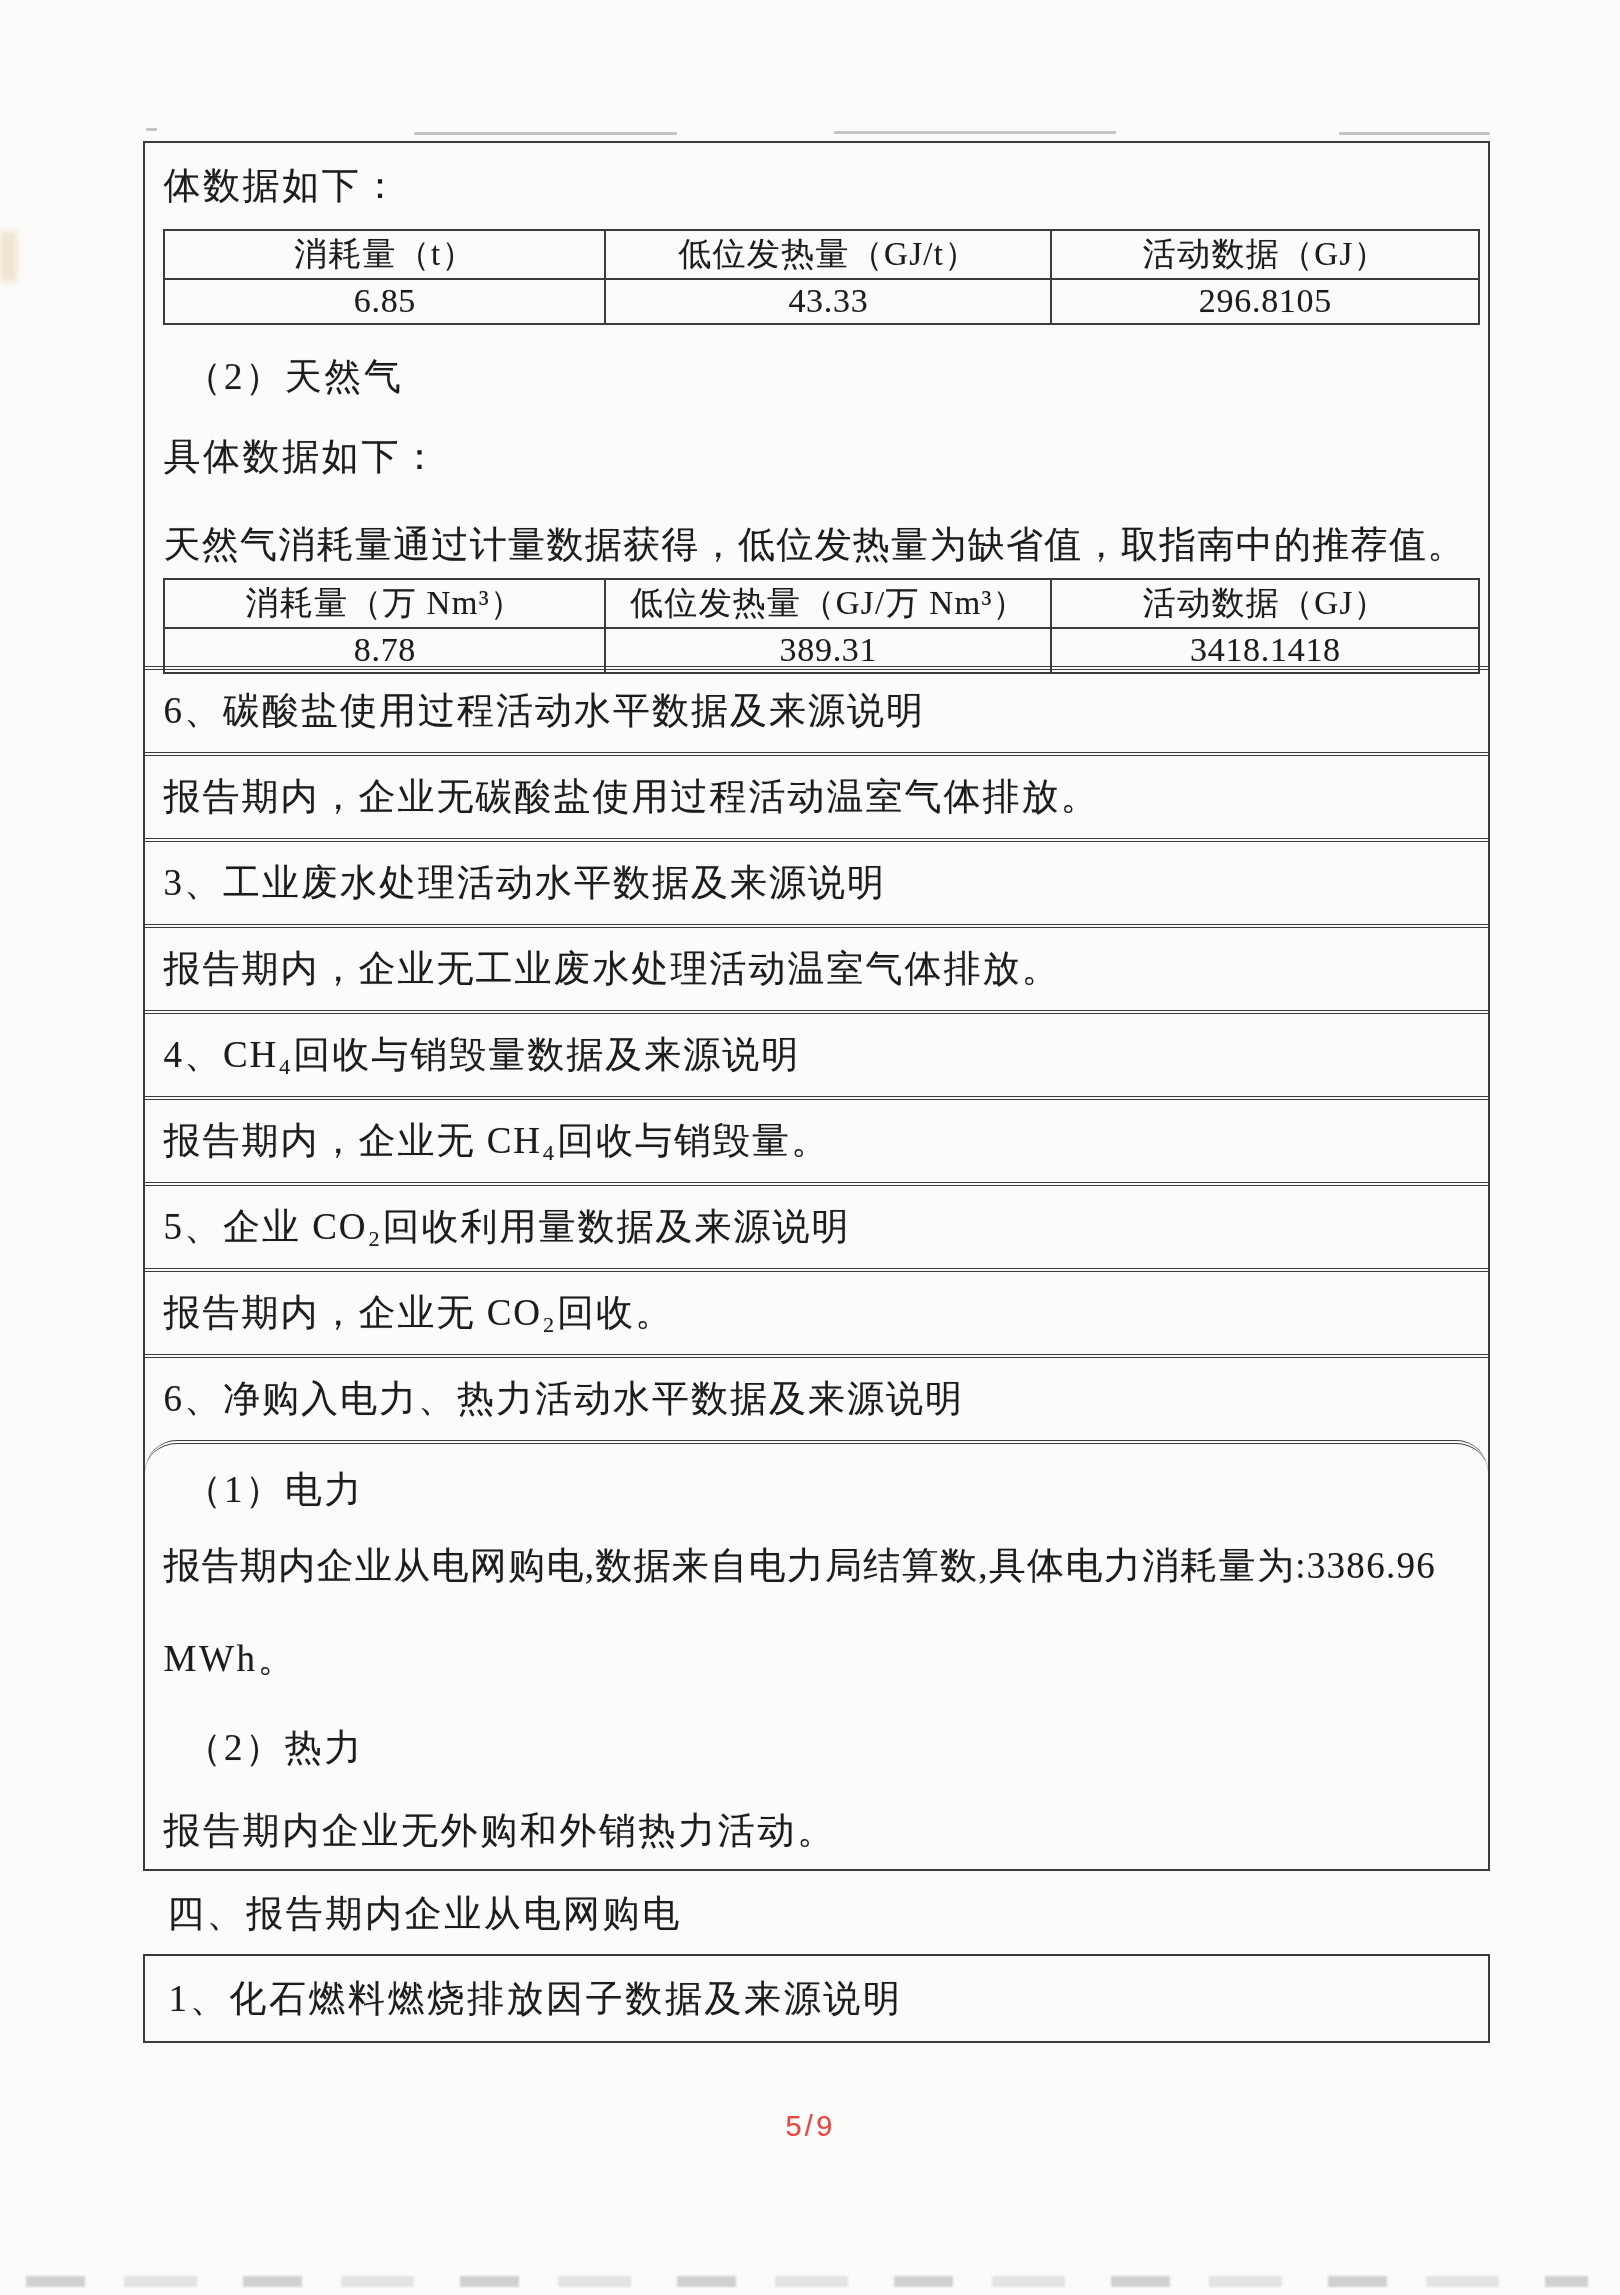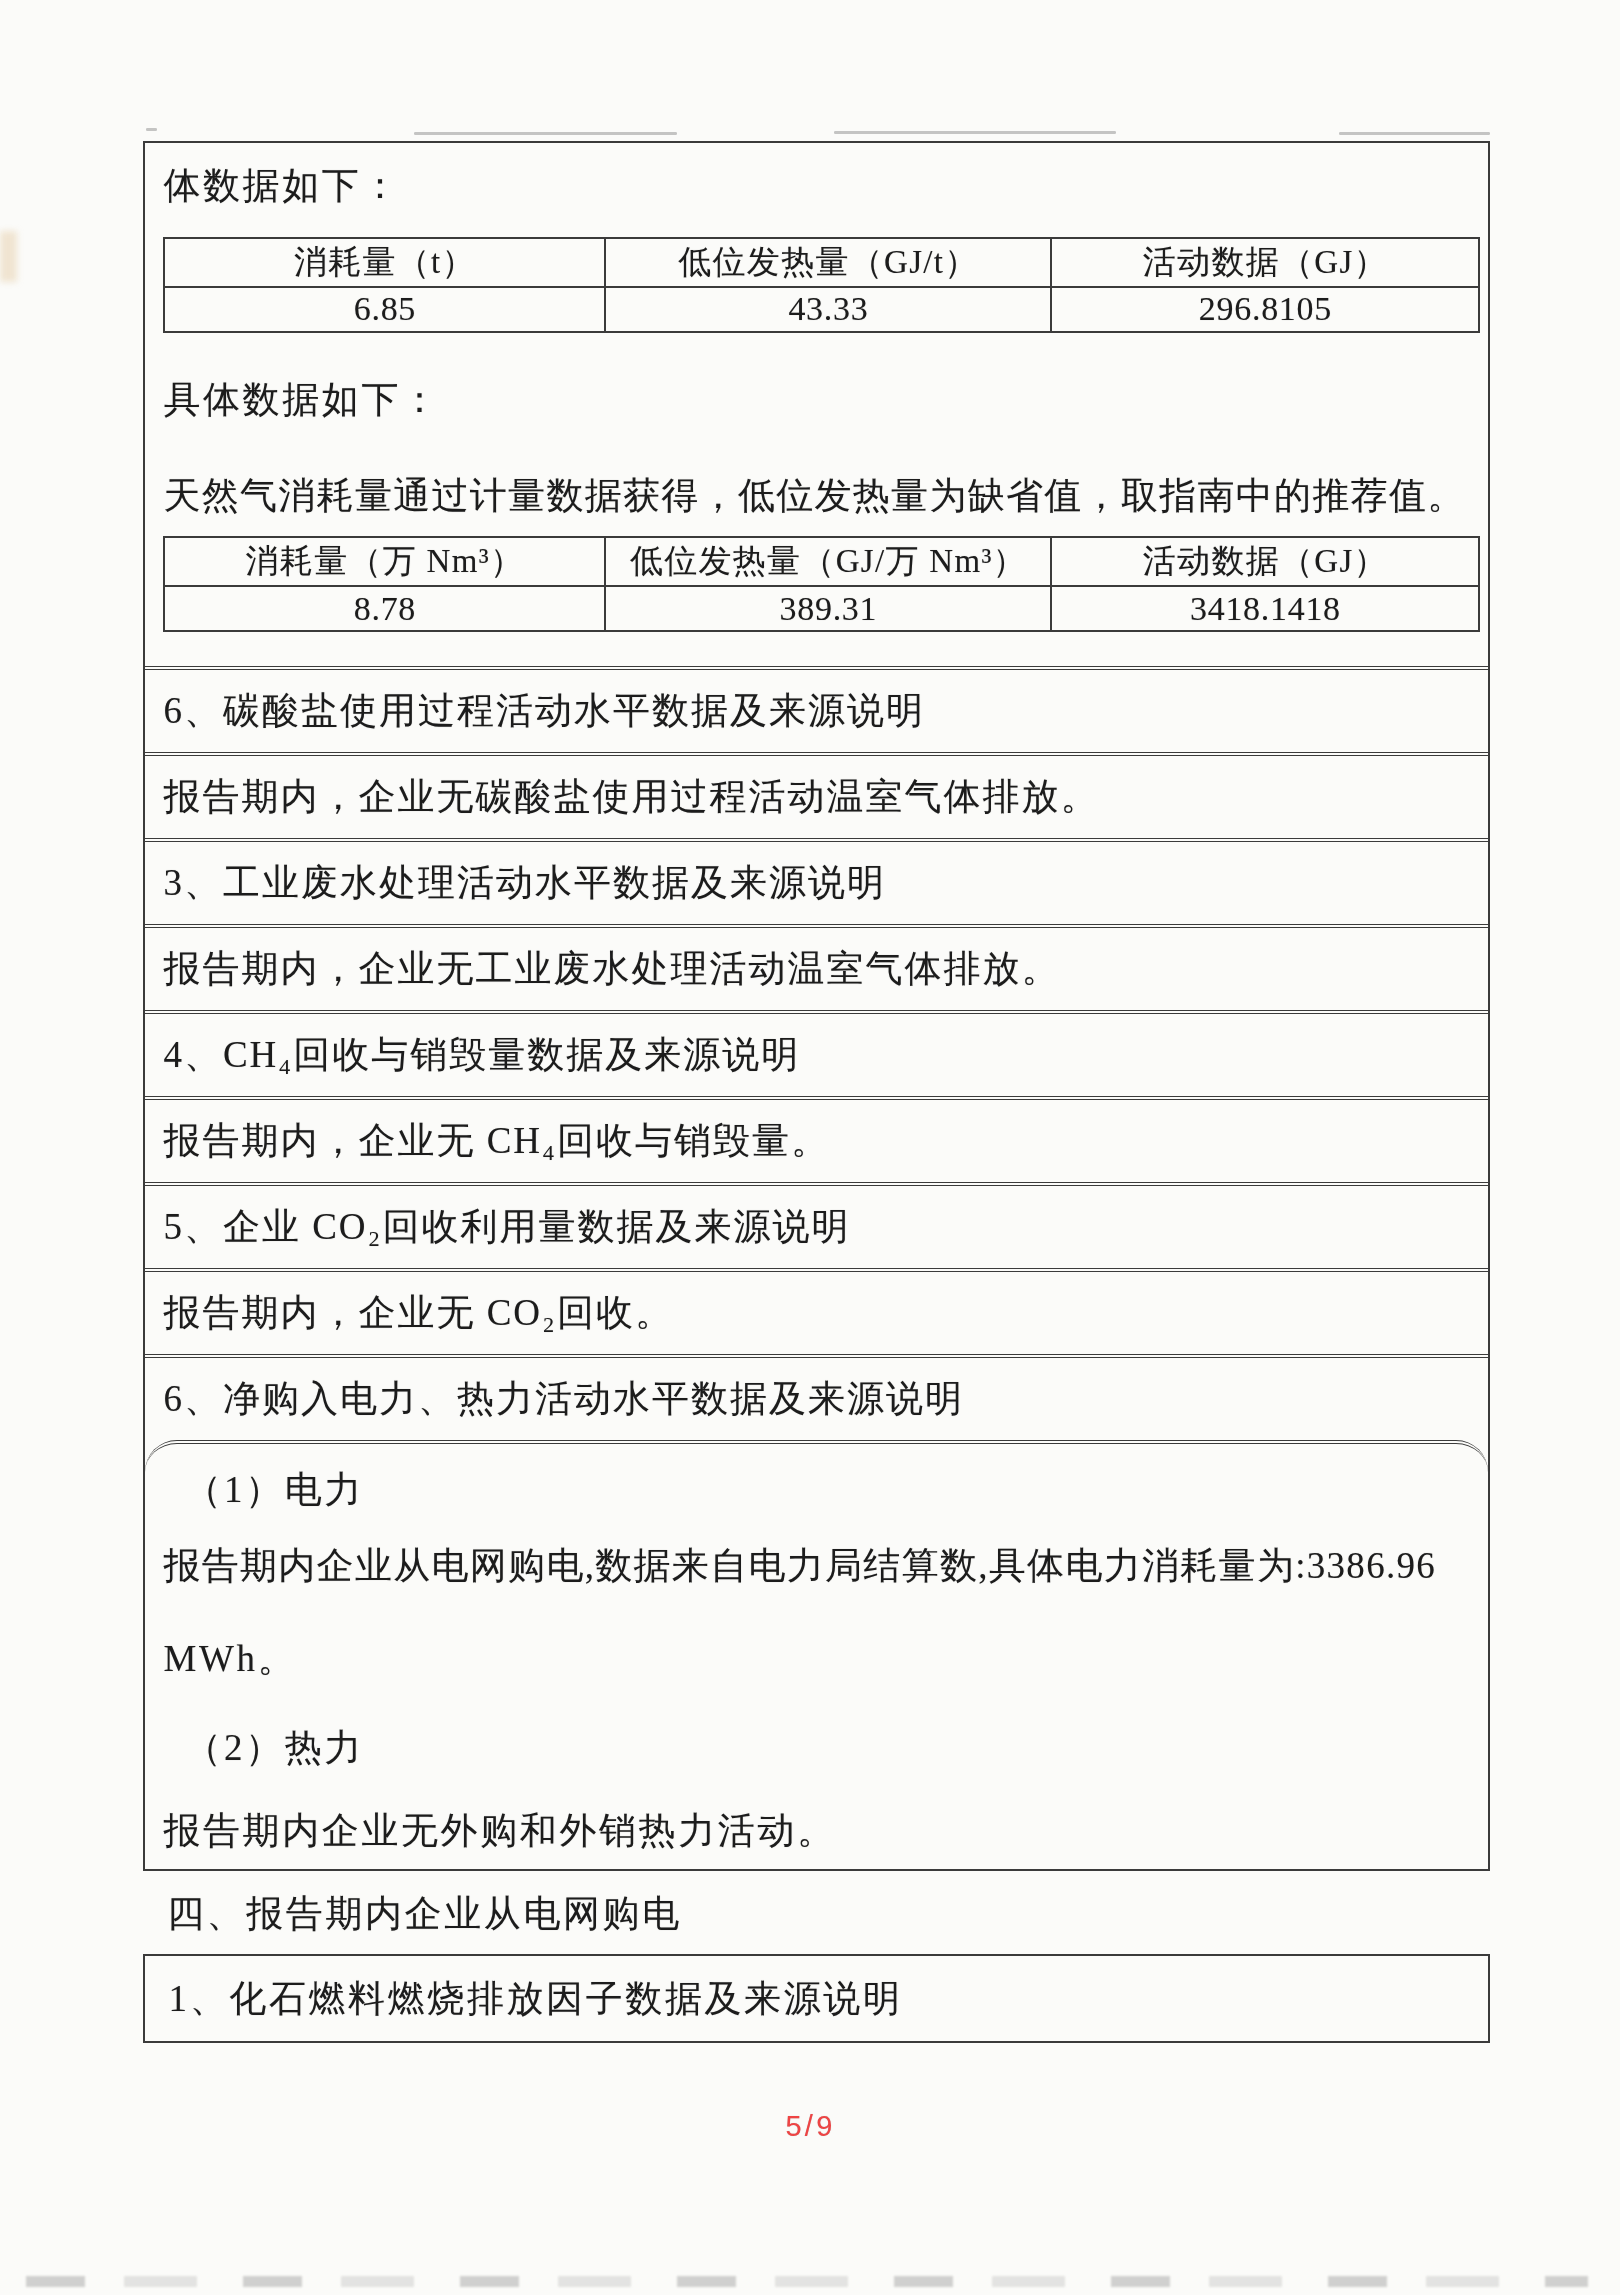--- a/index.html
+++ b/index.html
@@ -13,21 +13,21 @@
   .t{margin:0;line-height:42px;font-size:37px;letter-spacing:2.6px;
      text-shadow:0 0 1px rgba(30,30,30,.28);white-space:nowrap;}
   
   .outer-table{
     position:absolute;left:143px;top:141px;width:1347px;height:1730px;
     border:2.6px solid #3b3b3b;box-sizing:border-box;
     display:flex;flex-direction:column;background:transparent;
   }
   .row{box-sizing:border-box;}
   .row + .row{border-top:4.6px double #3b3b3b;}
-  .row-cont{height:523px;display:flex;flex-direction:column;padding:0 13px 0 18.4px;gap:8px;}
+  .row-cont{height:523px;display:flex;flex-direction:column;padding:0 13px 0 18.4px;}
   .row-sect{height:86px;display:flex;align-items:center;padding-left:18.4px;}
   .row-energy{flex:1;display:flex;flex-direction:column;padding:0 13px 0 18.4px;border-radius:32px;}
   .mt-intro{margin-top:21.7px;}
   .mt-table1{margin-top:22px;}
   .mt-sub{margin-top:31.5px;}
   .mt-desc{margin-top:46px;}
   .mt-intro2{margin-top:38px;}
   .mt-table2{margin-top:11.8px;}
   .indent{padding-left:21px;}
   .desc{letter-spacing:1.3px;}
@@ -107,20 +107,21 @@
           <td class="hd">活动数据（GJ）</td>
         </tr>
         <tr>
           <td class="vl">6.85</td>
           <td class="vl">43.33</td>
           <td class="vl">296.8105</td>
         </tr>
       </tbody>
         </table>
 
+      <p class="t mt-sub indent">（2）天然气</p>
       <p class="t mt-intro2">具体数据如下：</p>
       <p class="t mt-desc desc">天然气消耗量通过计量数据获得，低位发热量为缺省值，取指南中的推荐值。</p>
 
       <table class="inner mt-table2">
         <colgroup>
             <col class="c1">
             <col class="c2">
             <col class="c3">
           </colgroup>
         <tbody>

